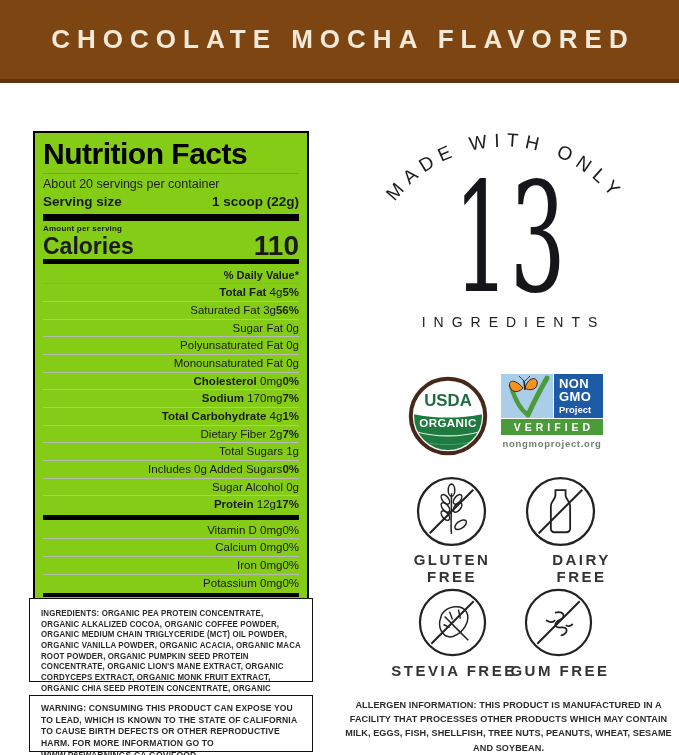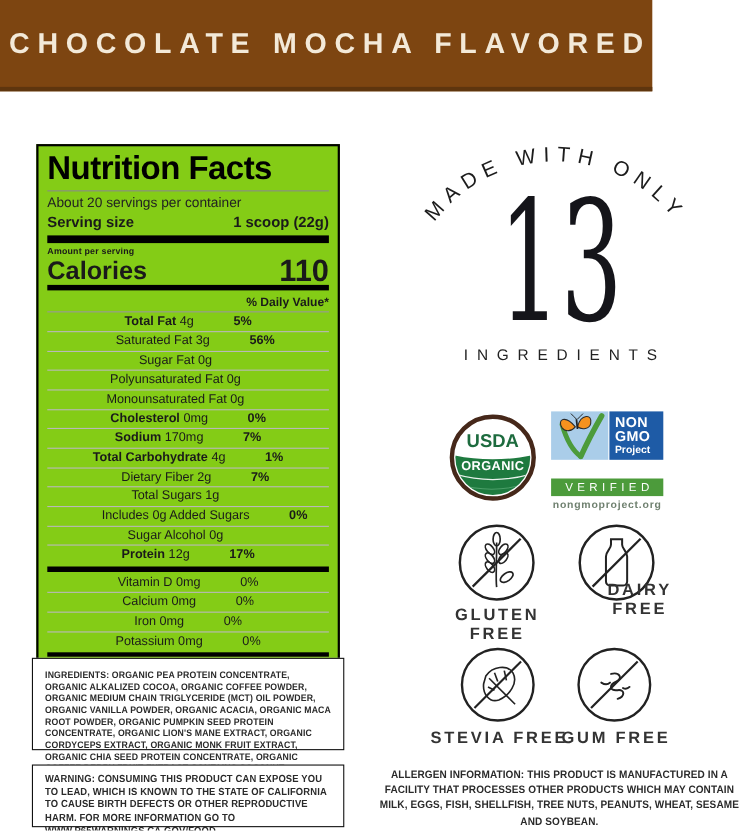--- a/index.html
+++ b/index.html
@@ -2,43 +2,43 @@
 <html><head>
 <meta charset="utf-8">
 <style>
   html,body{margin:0;padding:0;}
   body{width:679px;height:755px;background:#fff;position:relative;overflow:hidden;
        font-family:"Liberation Sans",sans-serif;color:#1a1a1a;}
   .abs{position:absolute;}
   .b{font-weight:bold;}
 
   
-  .banner{left:0;top:0;width:593px;height:79px;background:#7d4511;border-bottom:4px solid #5e350e;
+  .banner{left:0;top:0;width:679px;height:79px;background:#7d4511;border-bottom:4px solid #5e350e;
           display:flex;align-items:center;justify-content:center;}
   .banner span{color:#f3e9d8;font-size:26px;font-weight:600;letter-spacing:7px;padding-left:7px;}
 
   
   .nf{left:33px;top:131px;width:276px;border:2px solid #000;box-sizing:border-box;
       background:#84cc16;padding:5px 8px 7px 8px;}
   .nf-title{font-size:30px;font-weight:900;letter-spacing:-0.5px;line-height:1.05;color:#000;}
   .nf-hr{height:1px;background:#8a8a8a;margin:3px 0 3px 0;}
   .nf-serv{font-size:12.5px;color:#222;line-height:1.2;}
   .nf-ssrow{display:flex;justify-content:space-between;font-size:13.5px;font-weight:bold;
             margin-top:2px;line-height:1.2;}
   .bar7{height:7px;background:#000;margin:4px 0 3px 0;}
   .bar5{height:5px;background:#000;margin:2px 0;}
   .bar4{height:4px;background:#000;margin:2px 0;}
   .nf-amt{font-size:8px;font-weight:800;letter-spacing:.2px;}
   .nf-cal{display:flex;justify-content:space-between;align-items:flex-end;margin-top:1px;}
   .nf-cal .cl{font-size:23px;font-weight:900;line-height:.95;}
   .nf-cal .cv{font-size:28px;font-weight:900;line-height:.85;}
   .nf-dvh{text-align:right;font-size:11px;font-weight:bold;padding:3px 0 2px 0;
           border-bottom:1px solid #999;}
-  .nf-row{display:flex;justify-content:center;font-size:11.5px;line-height:1.1;
-          padding:2px 0;border-bottom:1px solid #b9b9b9;gap:36px;}
+  .nf-row{display:flex;justify-content:flex-end;font-size:11.5px;line-height:1.1;
+          padding:2px 0;border-bottom:1px solid #b9b9b9;}
   .nf-row:last-child{border-bottom:none;}
   .nf-row.ind1 .nf-left{padding-left:13px;}
   .nf-row.ind2 .nf-left{padding-left:30px;}
   .nf-foot{font-size:8.6px;line-height:1.28;color:#222;padding-top:3px;width:250px;}
 
   
   .txtbox{left:29px;width:284px;border:1.5px solid #111;box-sizing:border-box;background:#fff;}
   .ing{top:598px;height:84px;padding:9px 11px;}
   .warn{top:695px;height:57px;padding:7px 11px;}
   .cond{transform:scaleX(.92);transform-origin:0 0;width:108.7%;
@@ -53,21 +53,21 @@
   .ingword{left:340px;top:314px;width:339px;text-align:center;font-size:14px;
            letter-spacing:8px;padding-left:8px;box-sizing:border-box;font-weight:500;color:#222;}
 
   .ngmo{left:501px;top:374px;width:102px;}
   .ng-top{display:flex;height:44px;}
   .ng-sky{width:52px;background:#aacde9;margin-right:1px;}
   .ng-blue{flex:1;background:#1e5ba6;color:#fff;padding:3px 0 0 5px;line-height:1.02;}
   .ng-blue .l1,.ng-blue .l2{font-size:13px;font-weight:800;letter-spacing:.4px;}
   .ng-blue .l3{font-size:9.5px;font-weight:600;margin-top:1px;}
   .ng-strip{height:16px;background:#4c9b3b;color:#fff;text-align:center;font-size:10.5px;
-            font-weight:400;letter-spacing:4px;line-height:16px;margin-top:17px;padding-left:4px;}
+            font-weight:700;letter-spacing:4px;line-height:16px;margin-top:1px;padding-left:4px;}
   .ng-url{margin-top:3px;text-align:center;color:#6f806f;font-size:9.5px;
           letter-spacing:.7px;font-weight:600;}
 
   .free-label{width:130px;text-align:center;font-size:15px;font-weight:600;
               letter-spacing:2.5px;color:#333;padding-left:2px;box-sizing:border-box;}
 
   .allergen{left:342px;top:698px;width:334px;text-align:center;}
   .allergen .cond{transform:scaleX(.93);transform-origin:50% 0;width:107.5%;margin-left:-3.75%;
                   font-size:9.8px;line-height:1.45;font-weight:600;color:#2a2a2a;letter-spacing:.1px;}
 </style>
@@ -243,21 +243,21 @@
   </g>
   <line x1="14.5" y1="57.5" x2="57.5" y2="14.5" stroke="#222" stroke-width="2"></line>
 </svg>
 
 <svg class="abs" style="left:524px;top:475px;" width="73" height="73" viewBox="0 0 72 72">
   <circle cx="36" cy="36" r="33" fill="none" stroke="#222" stroke-width="2.2"></circle>
   <path d="M31 15 h10 v5 c0 3.5 4.5 6 4.5 10.5 V53 a3.5 3.5 0 0 1 -3.5 3.5 h-12 a3.5 3.5 0 0 1 -3.5 -3.5 V30.5 C26.5 26 31 23.5 31 20 Z" fill="none" stroke="#222" stroke-width="1.8"></path>
   <line x1="14.5" y1="57.5" x2="57.5" y2="14.5" stroke="#222" stroke-width="2"></line>
 </svg>
 <div class="abs free-label" style="left:386px;top:551px;">GLUTEN FREE</div>
-<div class="abs free-label" style="left:495px;top:528px;padding-left:43px;">DAIRY FREE</div>
+<div class="abs free-label" style="left:495px;top:551px;padding-left:43px;">DAIRY FREE</div>
 
 <svg class="abs" style="left:417px;top:587px;" width="71" height="71" viewBox="0 0 72 72">
   <circle cx="36" cy="36" r="33" fill="none" stroke="#222" stroke-width="2.2"></circle>
   <g fill="none" stroke="#222" stroke-width="1.5">
     <path d="M25 28 C 31 19 45 17 50 25 C 55 34 47 46 37 50 C 28 53 22 44 23 35 Z"></path>
     <path d="M28 30 L44 46"></path>
     <path d="M33 25 L36 33"></path>
     <path d="M42 23 L44 32"></path>
     <path d="M27 38 L33 41"></path>
     <path d="M44 46 L52 54"></path>

